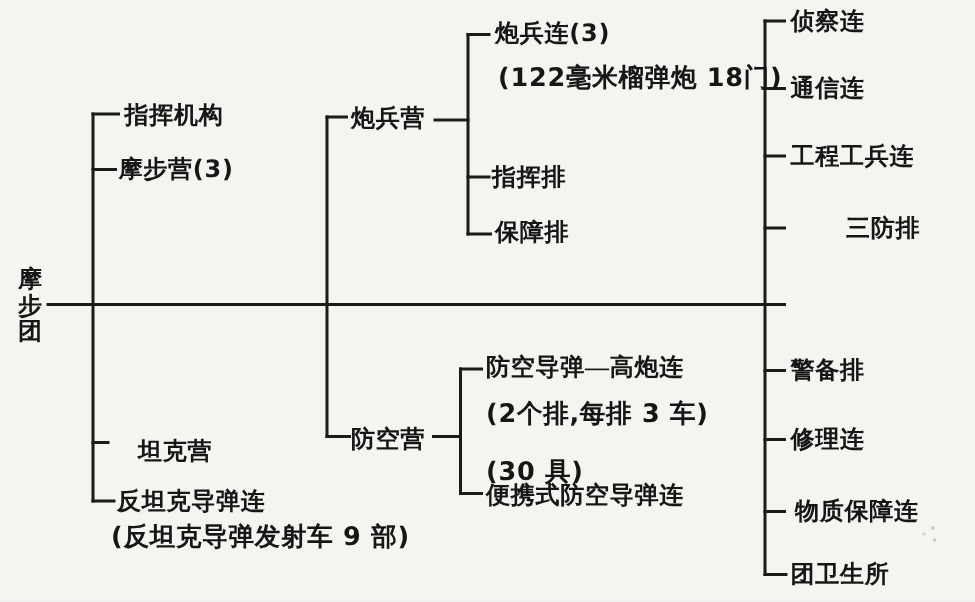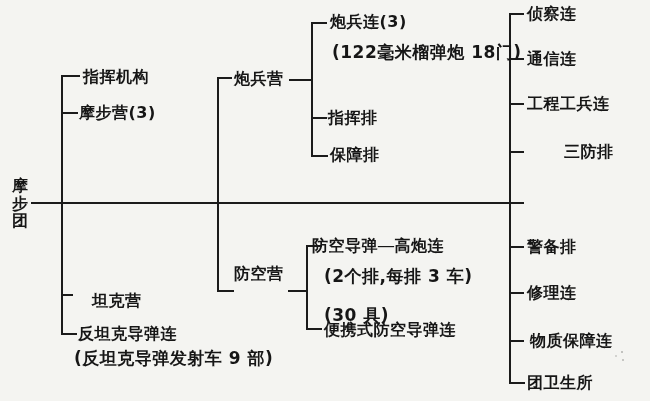--- a/index.html
+++ b/index.html
@@ -81,28 +81,28 @@
 
   <div class="lbl root-lbl" style="left:12px; top:177px;">摩步团</div>
 
   <div class="lbl" style="left:83px; top:68px;">指挥机构</div>
   <div class="lbl" style="left:79px; top:104px;">摩步营(3)</div>
   <div class="lbl" style="left:72px; top:292px;margin-left:20px;">坦克营</div>
   <div class="lbl" style="left:78px; top:325px;">反坦克导弹连</div>
   <div class="lbl note" style="left:74px; top:349px;">(反坦克导弹发射车 9 部)</div>
 
   <div class="lbl" style="left:234px; top:70px;">炮兵营</div>
-  <div class="lbl" style="left:234px; top:265px;">防空营</div>
+  <div class="lbl" style="left:234px; top:284px;">防空营</div>
 
   <div class="lbl" style="left:330px; top:13px;">炮兵连(3)</div>
   <div class="lbl note" style="left:332px; top:43px;">(122毫米榴弹炮 18门)</div>
   <div class="lbl" style="left:328px; top:109px;">指挥排</div>
   <div class="lbl" style="left:330px; top:146px;">保障排</div>
 
-  <div class="lbl" style="left:312px; top:237px;font-family:Liberation Serif, serif;">防空导弹—高炮连</div>
+  <div class="lbl" style="left:324px; top:237px;font-family:Liberation Serif, serif;">防空导弹—高炮连</div>
   <div class="lbl note" style="left:324px; top:267px;">(2个排,每排 3 车)</div>
   <div class="lbl note" style="left:324px; top:306px;">(30 具)</div>
   <div class="lbl" style="left:324px; top:321px;">便携式防空导弹连</div>
 
   <div class="lbl" style="left:527px; top:5px;">侦察连</div>
   <div class="lbl" style="left:527px; top:50px;text-align:right;">通信连</div>
   <div class="lbl" style="left:527px; top:95px;">工程工兵连</div>
   <div class="lbl" style="left:527px; top:143px;margin-left:37px;">三防排</div>
   <div class="lbl" style="left:527px; top:238px;">警备排</div>
   <div class="lbl" style="left:527px; top:284px;">修理连</div>

